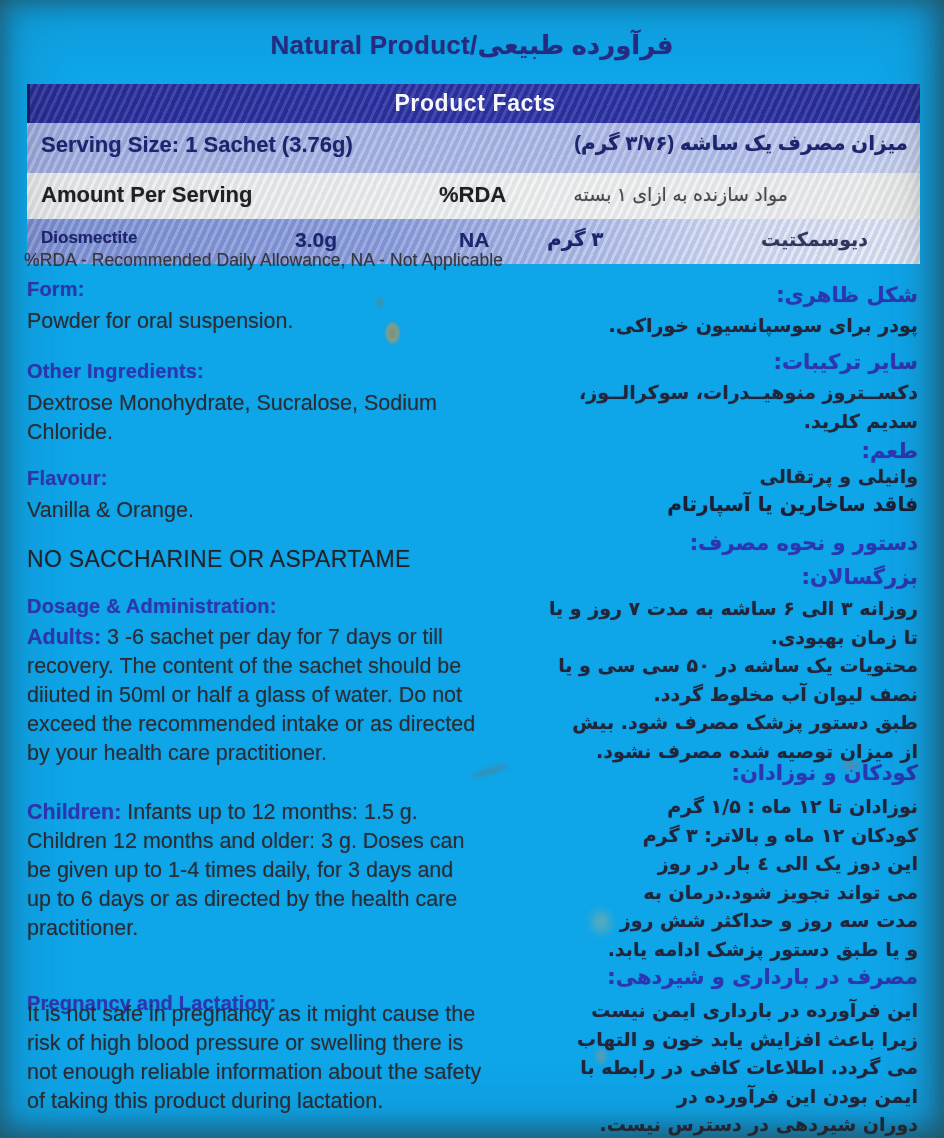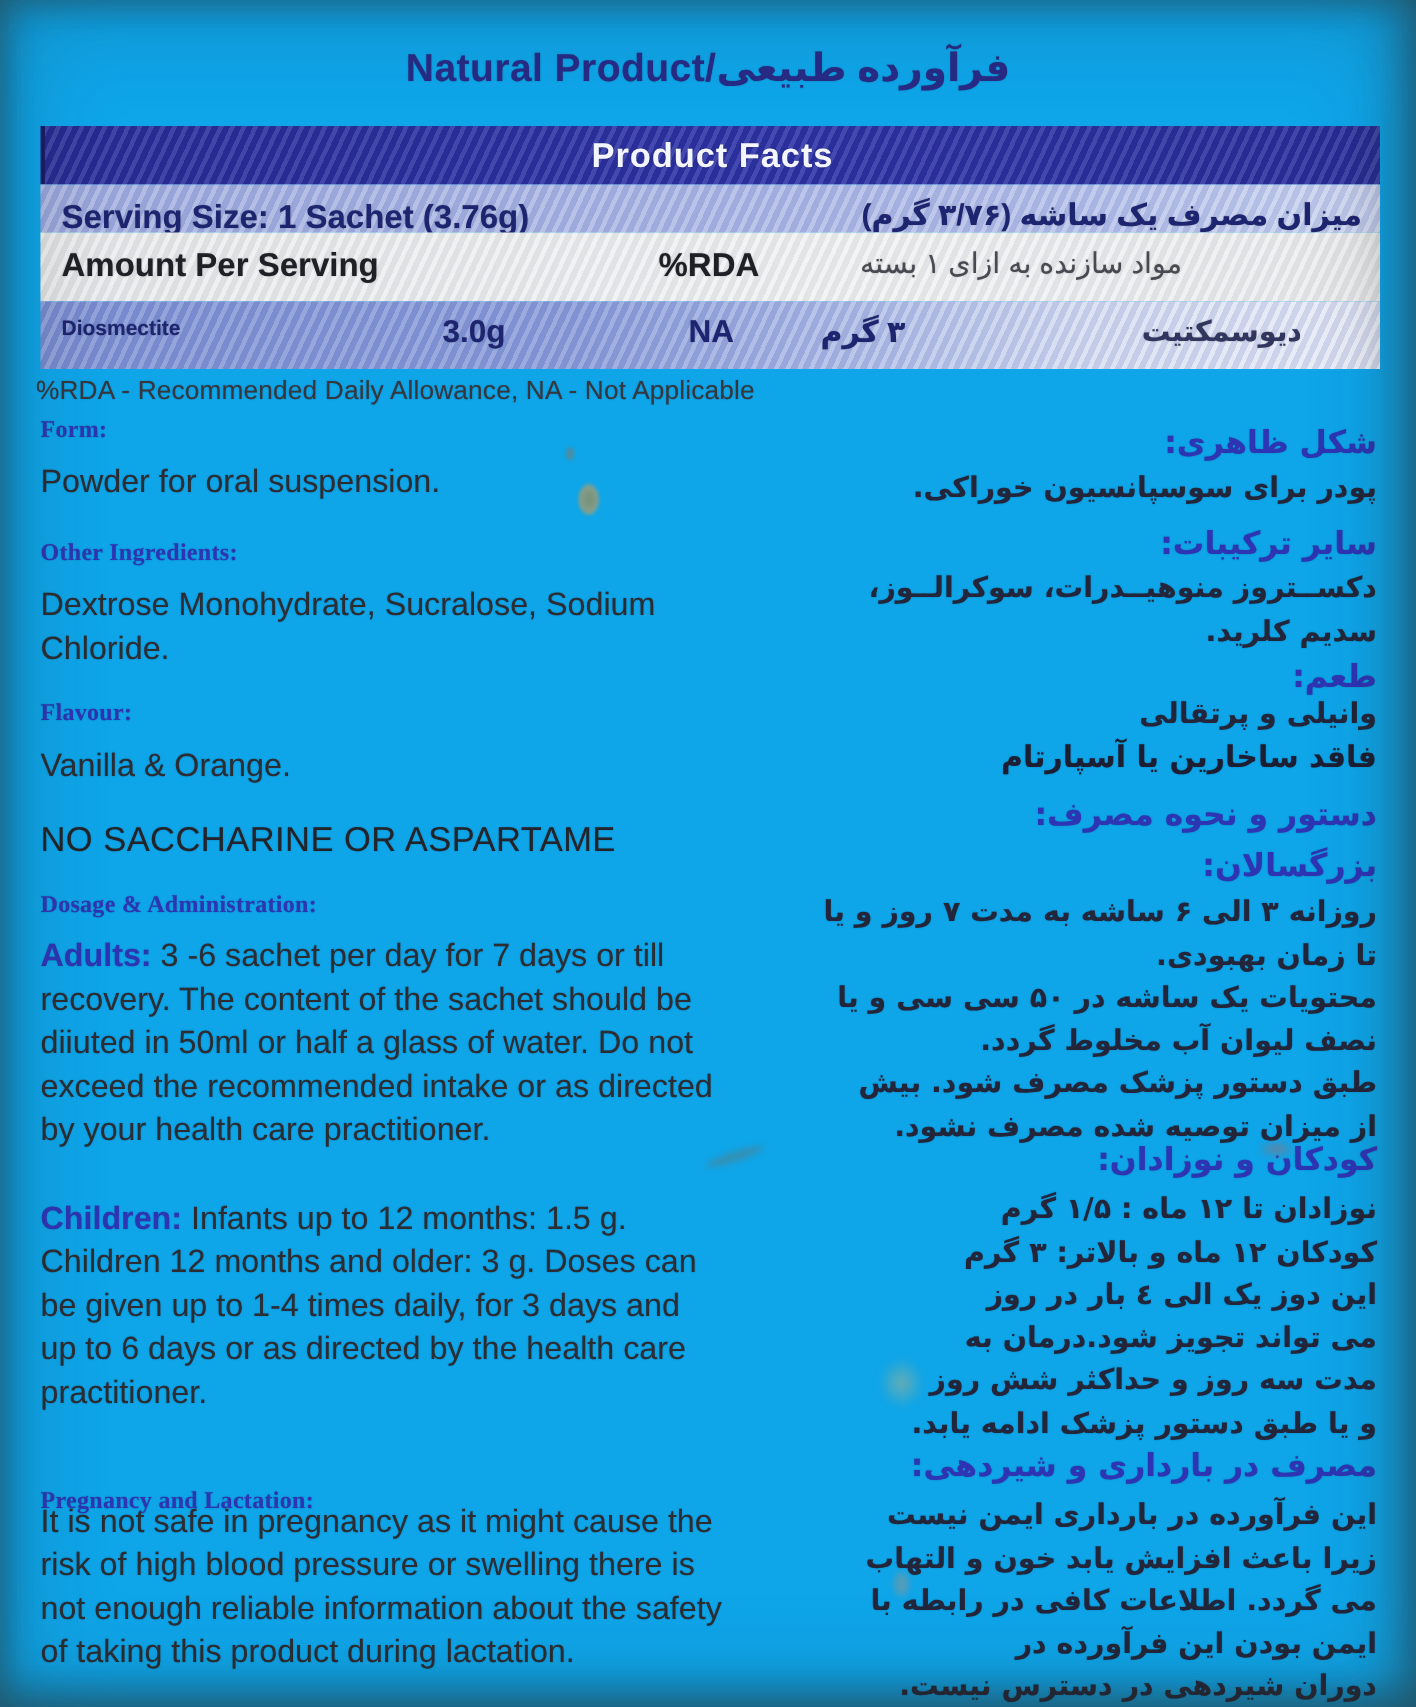--- a/index.html
+++ b/index.html
@@ -25,49 +25,49 @@
   
   .facts{position:absolute;left:27px;top:84px;width:893px;}
   .facts-header{height:39px;line-height:39px;text-align:center;color:#f4f6ff;
         font-size:23px;font-weight:bold;letter-spacing:.6px;
         border-left:3px solid #181c66;
         background:
           repeating-linear-gradient(115deg, rgba(255,255,255,.10) 0 3px, rgba(10,10,80,.14) 3px 7px),
           linear-gradient(90deg,#2a2f9a,#2f35a8 55%,#2b309c);}
   .frow{position:relative;}
   .frow span{position:absolute;white-space:nowrap;}
-  .row1{height:32px;
+  .row1{height:50px;
         background:
           repeating-linear-gradient(115deg, rgba(255,255,255,.16) 0 3px, rgba(40,60,150,.10) 3px 7px),
           linear-gradient(90deg,#a2aede 0%,#aeb9e5 55%,#b7c2ea 80%,#cdd6f0 100%);}
   .row1 .en{left:14px;top:9px;font-size:22px;font-weight:bold;color:#1d2470;}
   .row1 .fa{right:12px;top:8px;font-size:20px;font-weight:bold;color:#1d2470;direction:rtl;}
   .row2{height:46px;
         background:
           repeating-linear-gradient(115deg, rgba(255,255,255,.25) 0 3px, rgba(120,125,135,.10) 3px 7px),
           linear-gradient(90deg,#e7e9ea,#eef0f1 60%,#e9ebec);}
   .row2 .en{left:14px;top:9px;font-size:22px;font-weight:bold;color:#1e2025;}
   .row2 .rda{left:412px;top:9px;font-size:22px;font-weight:bold;color:#1e2025;}
   .row2 .fa{right:132px;top:10px;font-size:19px;font-weight:400;color:#474a50;direction:rtl;}
   .row3{height:45px;
         background:
           repeating-linear-gradient(115deg, rgba(255,255,255,.14) 0 3px, rgba(40,60,150,.12) 3px 7px),
           linear-gradient(90deg,#8093d4 0%,#8c9eda 40%,#b3c0e8 62%,#d7def2 78%,#e9edf7 100%);}
-  .row3 .name{left:14px;top:9px;font-size:14px;font-weight:bold;color:#1d2470;}
+  .row3 .name{left:14px;top:9px;font-size:17px;font-weight:bold;color:#1d2470;}
   .row3 .amt{left:268px;top:9px;font-size:21px;font-weight:bold;color:#1d2470;}
   .row3 .na{left:432px;top:9px;font-size:21px;font-weight:bold;color:#1d2470;}
   .row3 .faamt{left:520px;top:8px;font-size:20px;font-weight:bold;color:#1d2470;direction:rtl;}
   .row3 .faname{right:52px;top:9px;font-size:19px;font-weight:bold;color:#30365e;direction:rtl;}
 
   .footnote{position:absolute;left:24px;top:250px;font-size:17.5px;color:#35373d;
             letter-spacing:.1px;}
 
   
   .en-sec{position:absolute;left:27px;width:548px;}
-  .en-head{font-size:16px;font-weight:bold;color:#2e35b5;letter-spacing:.2px;font-family:Liberation Serif, serif;}
+  .en-head{font-size:20px;font-weight:bold;color:#2e35b5;letter-spacing:.2px;}
   .en-body{font-size:21.5px;line-height:29px;color:#2b2d33;white-space:pre-line;}
   .en-lead{font-weight:bold;color:#2e35b5;}
   .caps{font-size:23px;color:#232429;letter-spacing:.3px;}
 
   
   .fa-sec{position:absolute;right:26px;text-align:right;direction:rtl;
           font-family:"DejaVu Sans","Liberation Sans",sans-serif;}
   .fa-head{font-size:21px;font-weight:bold;color:#2e35b5;line-height:27px;}
   .fa-body{font-size:19px;font-weight:bold;color:#23263a;line-height:28.5px;white-space:pre-line;}
   .fa-dark{font-size:20px;font-weight:bold;color:#1c1f33;}

